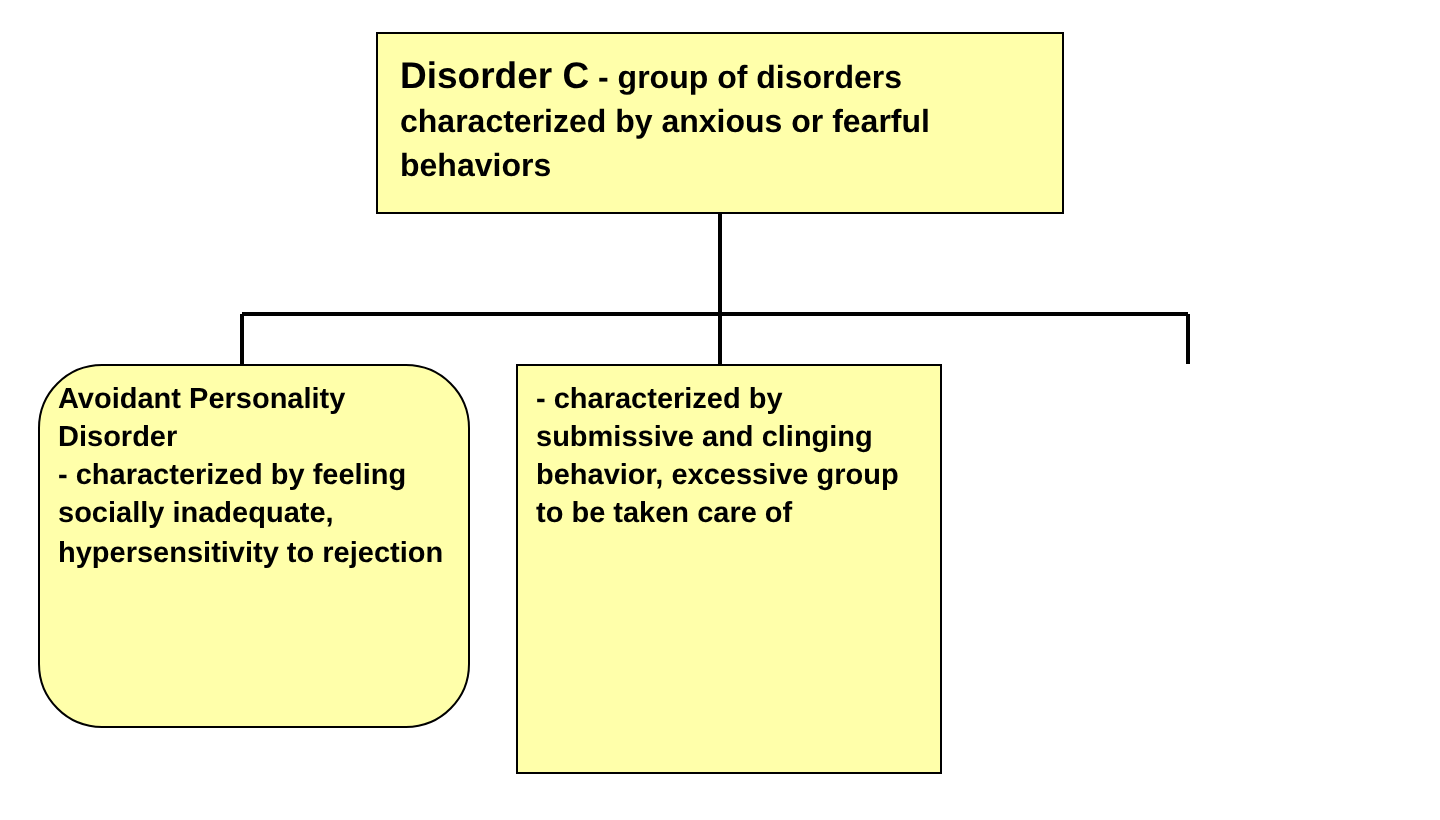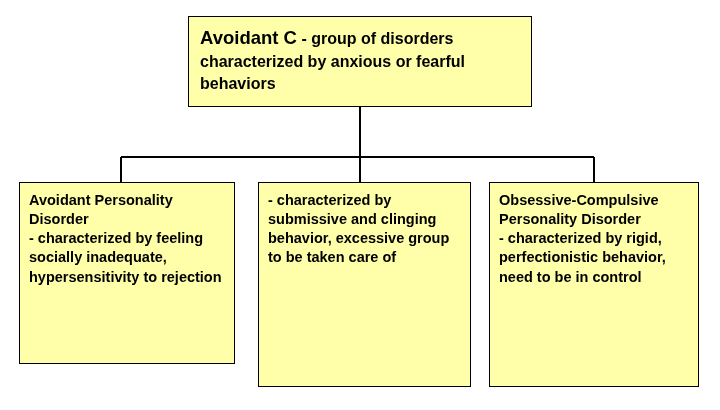--- a/index.html
+++ b/index.html
@@ -52,20 +52,21 @@
   }
   .root .desc {
     font-size: 16px;
     font-weight: bold;
   }
   .child1 {
     left: 19px;
     top: 182px;
     width: 216px;
     height: 182px;
+    border-radius: 32px;
   }
   .child2 {
     left: 258px;
     top: 182px;
     width: 213px;
     height: 205px;
   }
   .child3 {
     left: 489px;
     top: 182px;
@@ -91,31 +92,27 @@
 
   <svg class="links" viewBox="0 0 720 410">
     <line x1="360" y1="107" x2="360" y2="157" stroke="#000000" stroke-width="2"></line>
     <line x1="121" y1="157" x2="594" y2="157" stroke="#000000" stroke-width="2"></line>
     <line x1="121" y1="157" x2="121" y2="182" stroke="#000000" stroke-width="2"></line>
     <line x1="360" y1="157" x2="360" y2="182" stroke="#000000" stroke-width="2"></line>
     <line x1="594" y1="157" x2="594" y2="182" stroke="#000000" stroke-width="2"></line>
   </svg>
 
   <div class="node root">
-    <span class="title">Avoidant C</span>
+    <span class="title">Disorder C</span>
     <span class="desc">- group of disorders characterized by anxious or fearful behaviors</span>
   </div>
 
   <div class="node child1">
     <div class="title">Avoidant Personality Disorder</div>
     <div class="desc desc-block">- characterized by feeling socially inadequate, hypersensitivity to rejection</div>
   </div>
 
   <div class="node child2">
     <div class="desc desc-block">- characterized by submissive and clinging behavior, excessive group to be taken care of</div>
   </div>
 
-  <div class="node child3">
-    <div class="title">Obsessive-Compulsive Personality Disorder</div>
-    <div class="desc desc-block">- characterized by rigid, perfectionistic behavior, need to be in control</div>
-  </div>
 
 </div>
 
 </body></html>

